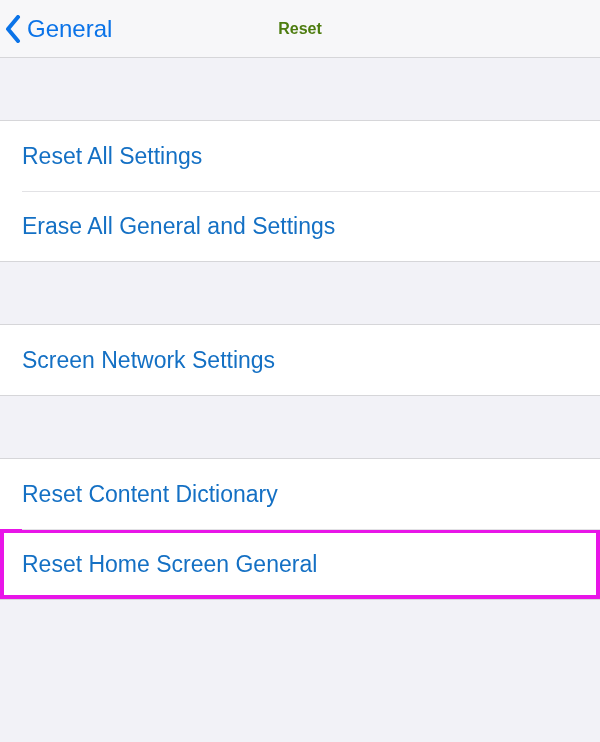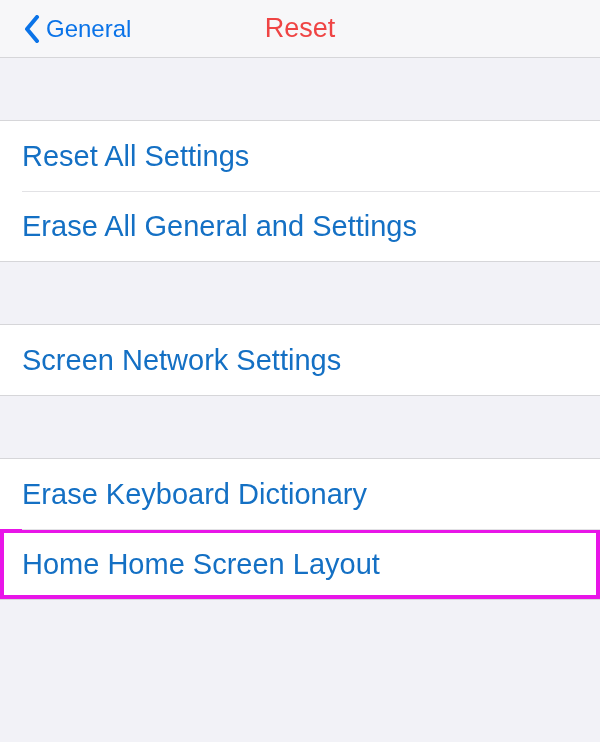--- a/index.html
+++ b/index.html
@@ -21,43 +21,43 @@
       background: #f7f7f9;
       border-bottom: 1px solid #d6d6d9;
       position: relative;
       display: flex;
       align-items: center;
     }
     
     .back-button {
       display: flex;
       align-items: center;
-      padding-left: 24px;
+      padding-left: 5px;
       cursor: pointer;
     }
     
     .chevron-icon {
       width: 16px;
       height: 28px;
     }
     
     .back-label {
       color: #0a73e8;
       font-size: 24px;
       font-weight: 400;
       margin-left: 6px;
     }
     
     .nav-title {
       position: absolute;
       left: 50%;
       transform: translateX(-50%);
-      font-size: 27px;
-      font-weight: 400;
-      color: #ef4444;
+      font-size: 16px;
+      font-weight: 700;
+      color: #4d7c0f;
     }
     
     .spacer {
       background: #f2f2f7;
     }
     
     .spacer-large {
       height: 62px;
     }
     
@@ -79,21 +79,21 @@
       height: 70px;
       display: flex;
       align-items: center;
       padding-left: 22px;
       cursor: pointer;
       position: relative;
     }
     
     .cell-label {
       color: #1470c4;
-      font-size: 29px;
+      font-size: 23px;
       font-weight: 400;
     }
     
     .cell + .cell::before {
       content: "";
       position: absolute;
       top: 0;
       left: 22px;
       right: 0;
       height: 1px;
@@ -141,20 +141,20 @@
 <div class="group">
   <div class="cell">
     <span class="cell-label">Screen Network Settings</span>
   </div>
 </div>
 
 <div class="spacer spacer-small"></div>
 
 <div class="group">
   <div class="cell">
-    <span class="cell-label">Erase Keyboard Dictionary</span>
+    <span class="cell-label">Reset Content Dictionary</span>
   </div>
   <div class="cell highlighted">
-    <span class="cell-label">Home Home Screen Layout</span>
+    <span class="cell-label">Reset Home Screen General</span>
   </div>
 </div>
 
 <div class="bottom-fill"></div>
 
 </body></html>

